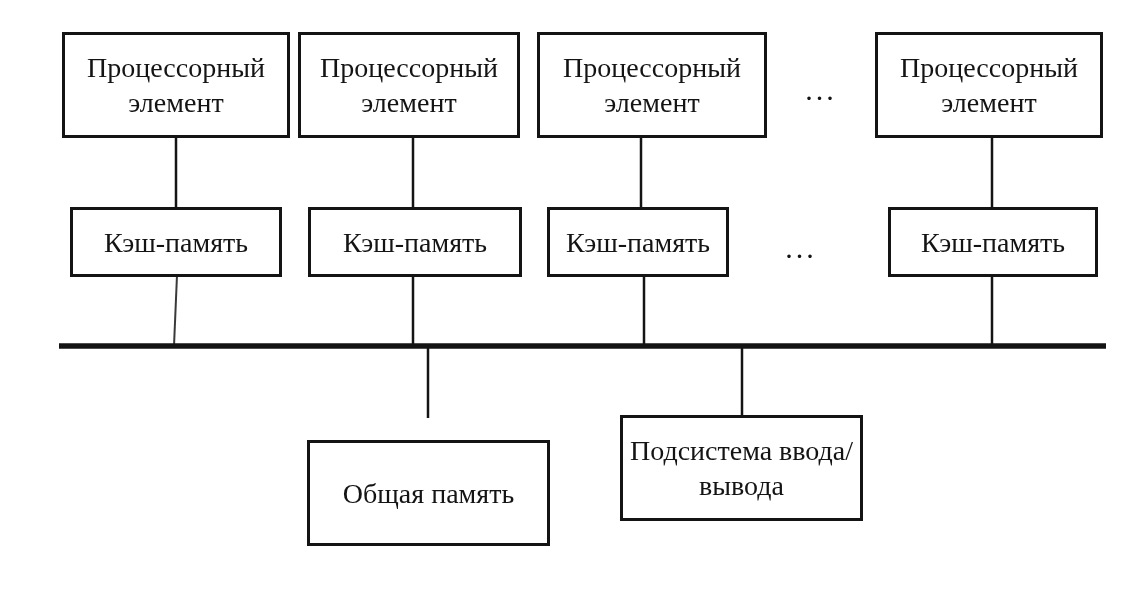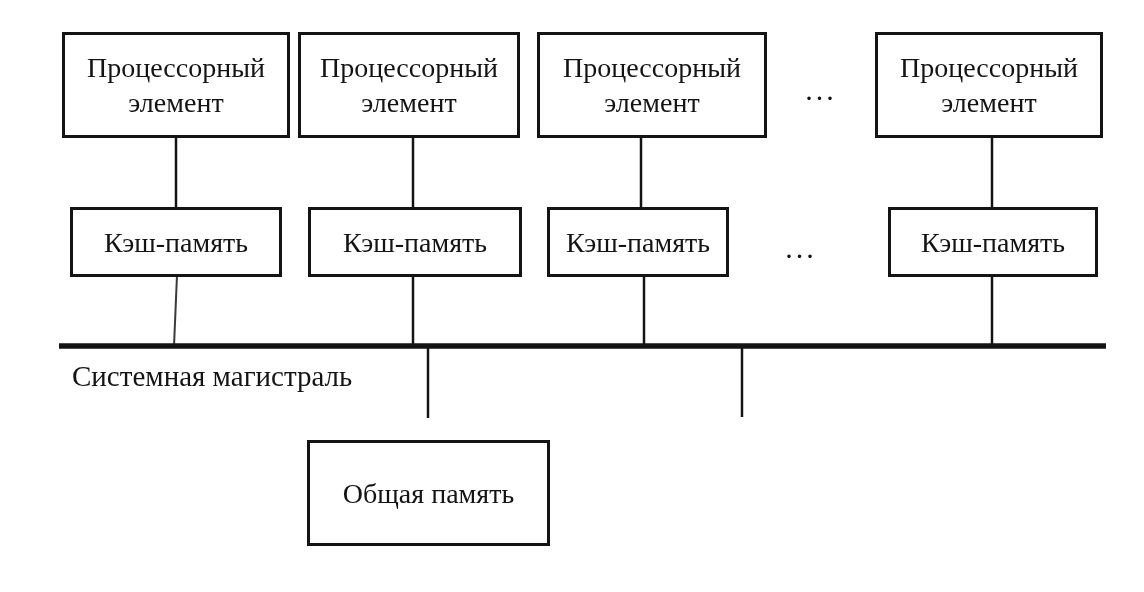--- a/index.html
+++ b/index.html
@@ -96,19 +96,21 @@
   </div>
   <div class="box" style="left:547px; top:207px; width:182px; height:70px;">
     <span>Кэш-память</span>
   </div>
   <div class="box" style="left:888px; top:207px; width:210px; height:70px;">
     <span>Кэш-память</span>
   </div>
 
   <span class="ellipsis" style="left:801px; top:248px;">...</span>
 
-  <span class="bus-label" style="left:72px; top:360px;">Системная магистраль</span>
 
   <div class="box" style="left:307px; top:416px; width:243px; height:106px;margin-top:24px;">
     <span>Общая память</span>
+  </div>
+  <div class="box" style="left:620px; top:415px; width:243px; height:106px;">
+    <span>Подсистема ввода/вывода</span>
   </div>
 
 </div>
 
 </body></html>

